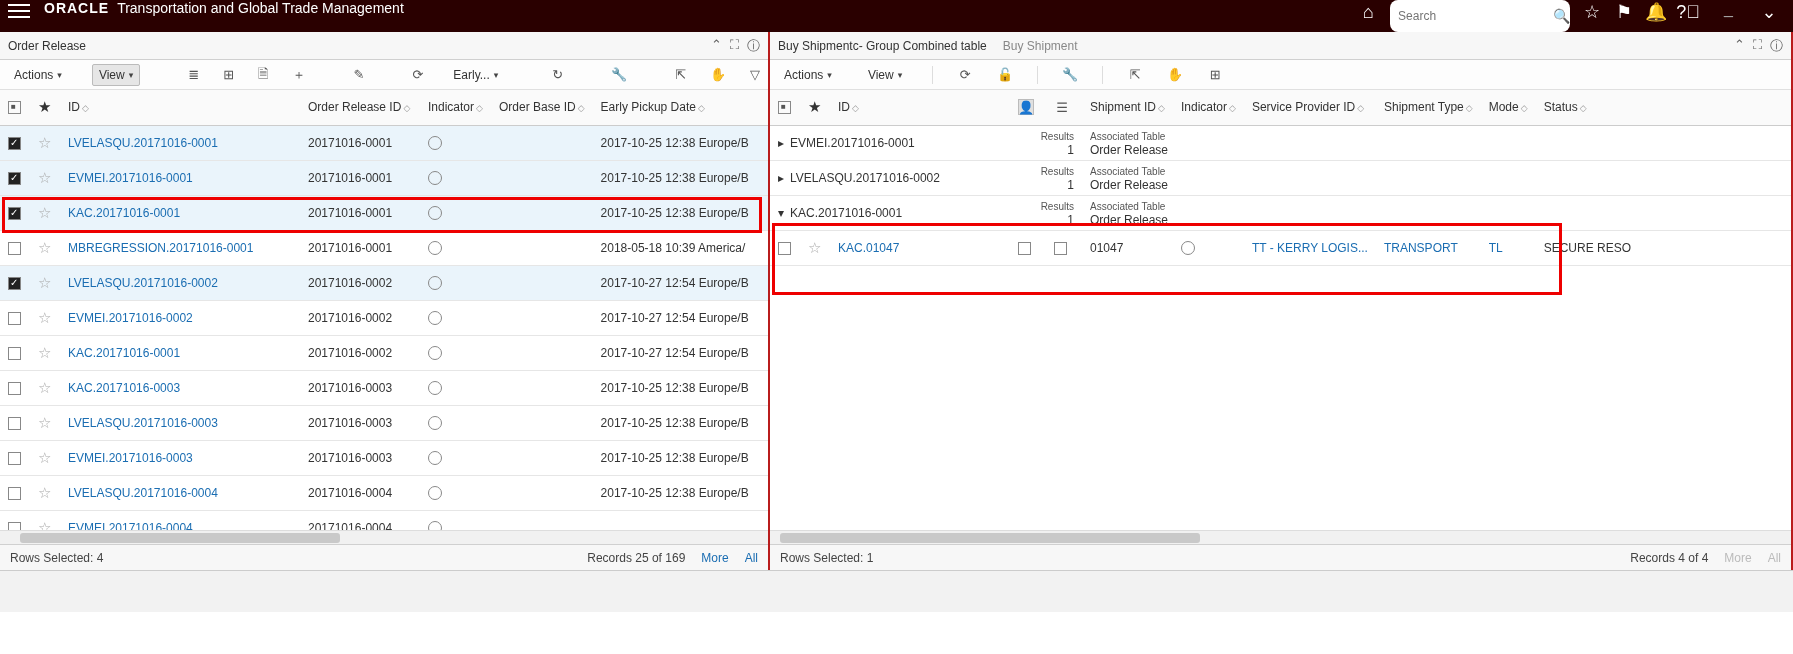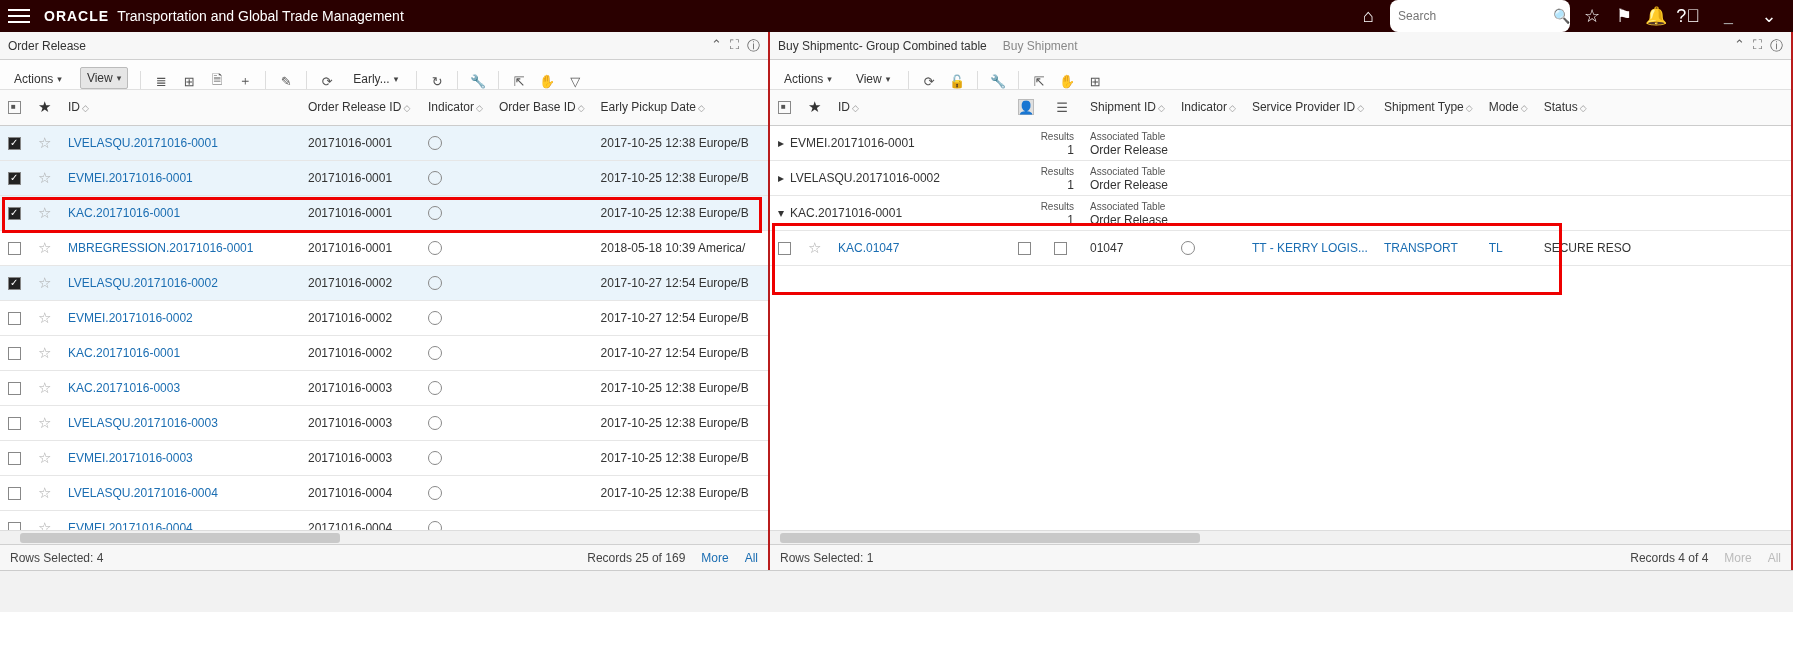--- a/index.html
+++ b/index.html
@@ -1,37 +1,37 @@
 <!DOCTYPE html>
 <html><head>
 <meta charset="utf-8">
 <style>
 * { box-sizing: border-box; margin: 0; padding: 0; font-family: Arial, Helvetica, sans-serif; }
 body { background: #fff; color: #333; font-size: 12px; overflow: hidden; width: 1793px; }
-.topbar { background: #2a0000; height: 32px; display: flex; align-items: center; color: #fff; padding: 0 8px; }
+.topbar { background: #2a0000; height: 32px; display: flex; align-items: flex-start; color: #fff; padding: 0 8px; }
 .hamburger { width: 22px; height: 22px; display: flex; flex-direction: column; justify-content: center; gap: 4px; cursor: pointer; margin-right: 14px; }
 .hamburger span { height: 2px; background: #fff; }
 .brand { font-family: Arial; font-size: 14px; letter-spacing: 1px; font-weight: bold; margin-right: 8px; }
 .topbar .title { font-size: 14px; font-weight: 300; }
 .topbar .spacer { flex: 1; }
 .top-icon { width: 24px; height: 24px; display: flex; align-items: center; justify-content: center; cursor: pointer; margin: 0 4px; color: #fff; font-size: 18px; }
 .search-wrap { background: #fff; border-radius: 8px; height: 32px; width: 180px; display: flex; align-items: center; padding: 0 8px; margin: 0 6px; }
 .search-wrap input { border: none; outline: none; flex: 1; font-size: 12px; color: #333; background: transparent; }
 .search-wrap .mag { color: #555; font-size: 14px; }
 .dash { color: #aaa; font-size: 16px; margin: 0 20px; }
 .main { display: flex; width: 1793px; height: 538px; }
 .pane { display: flex; flex-direction: column; border-right: 2px solid #b91c1c; }
 .pane-left { width: 770px; }
 .pane-right { flex: 1; }
 .pane-header { height: 28px; background: #f7f7f7; border-bottom: 1px solid #d0d0d0; display: flex; align-items: center; padding: 0 8px; font-size: 12px; color: #333; }
 .pane-header .ph-title { flex: 1; }
 .pane-header .ph-tab { color: #888; margin-left: 16px; }
 .ph-icons { display: flex; gap: 8px; color: #666; }
 .ph-icons span { cursor: pointer; font-size: 13px; }
-.toolbar { height: 30px; background: #fdfdfd; border-bottom: 1px solid #e0e0e0; display: flex; align-items: flex-end; padding: 0 8px; gap: 12px; }
+.toolbar { height: 30px; background: #fdfdfd; border-bottom: 1px solid #e0e0e0; display: flex; align-items: center; padding: 0 8px; gap: 24px; }
 .tb-btn { display: flex; align-items: center; color: #333; font-size: 12px; cursor: pointer; padding: 3px 6px; }
 .tb-btn.with-arrow::after { content: "▾"; margin-left: 4px; font-size: 9px; color: #444; }
 .tb-btn.view-active { background: #e6e6e6; border: 1px solid #bbb; border-radius: 2px; }
 .tb-icon { width: 16px; height: 16px; display: flex; align-items: center; justify-content: center; color: #555; cursor: pointer; font-size: 13px; }
 .tb-sep { width: 1px; height: 18px; background: #ddd; }
 .table-wrap { flex: 1; overflow: auto; position: relative; }
 table { border-collapse: collapse; width: 100%; }
 th, td { text-align: left; padding: 0 8px; height: 35px; font-size: 12px; border-bottom: 1px solid #e6e6e6; white-space: nowrap; }
 th { background: #fafafa; color: #333; font-weight: normal; border-bottom: 1px solid #ccc; }
 th .sort { color: #999; font-size: 9px; margin-left: 2px; }

